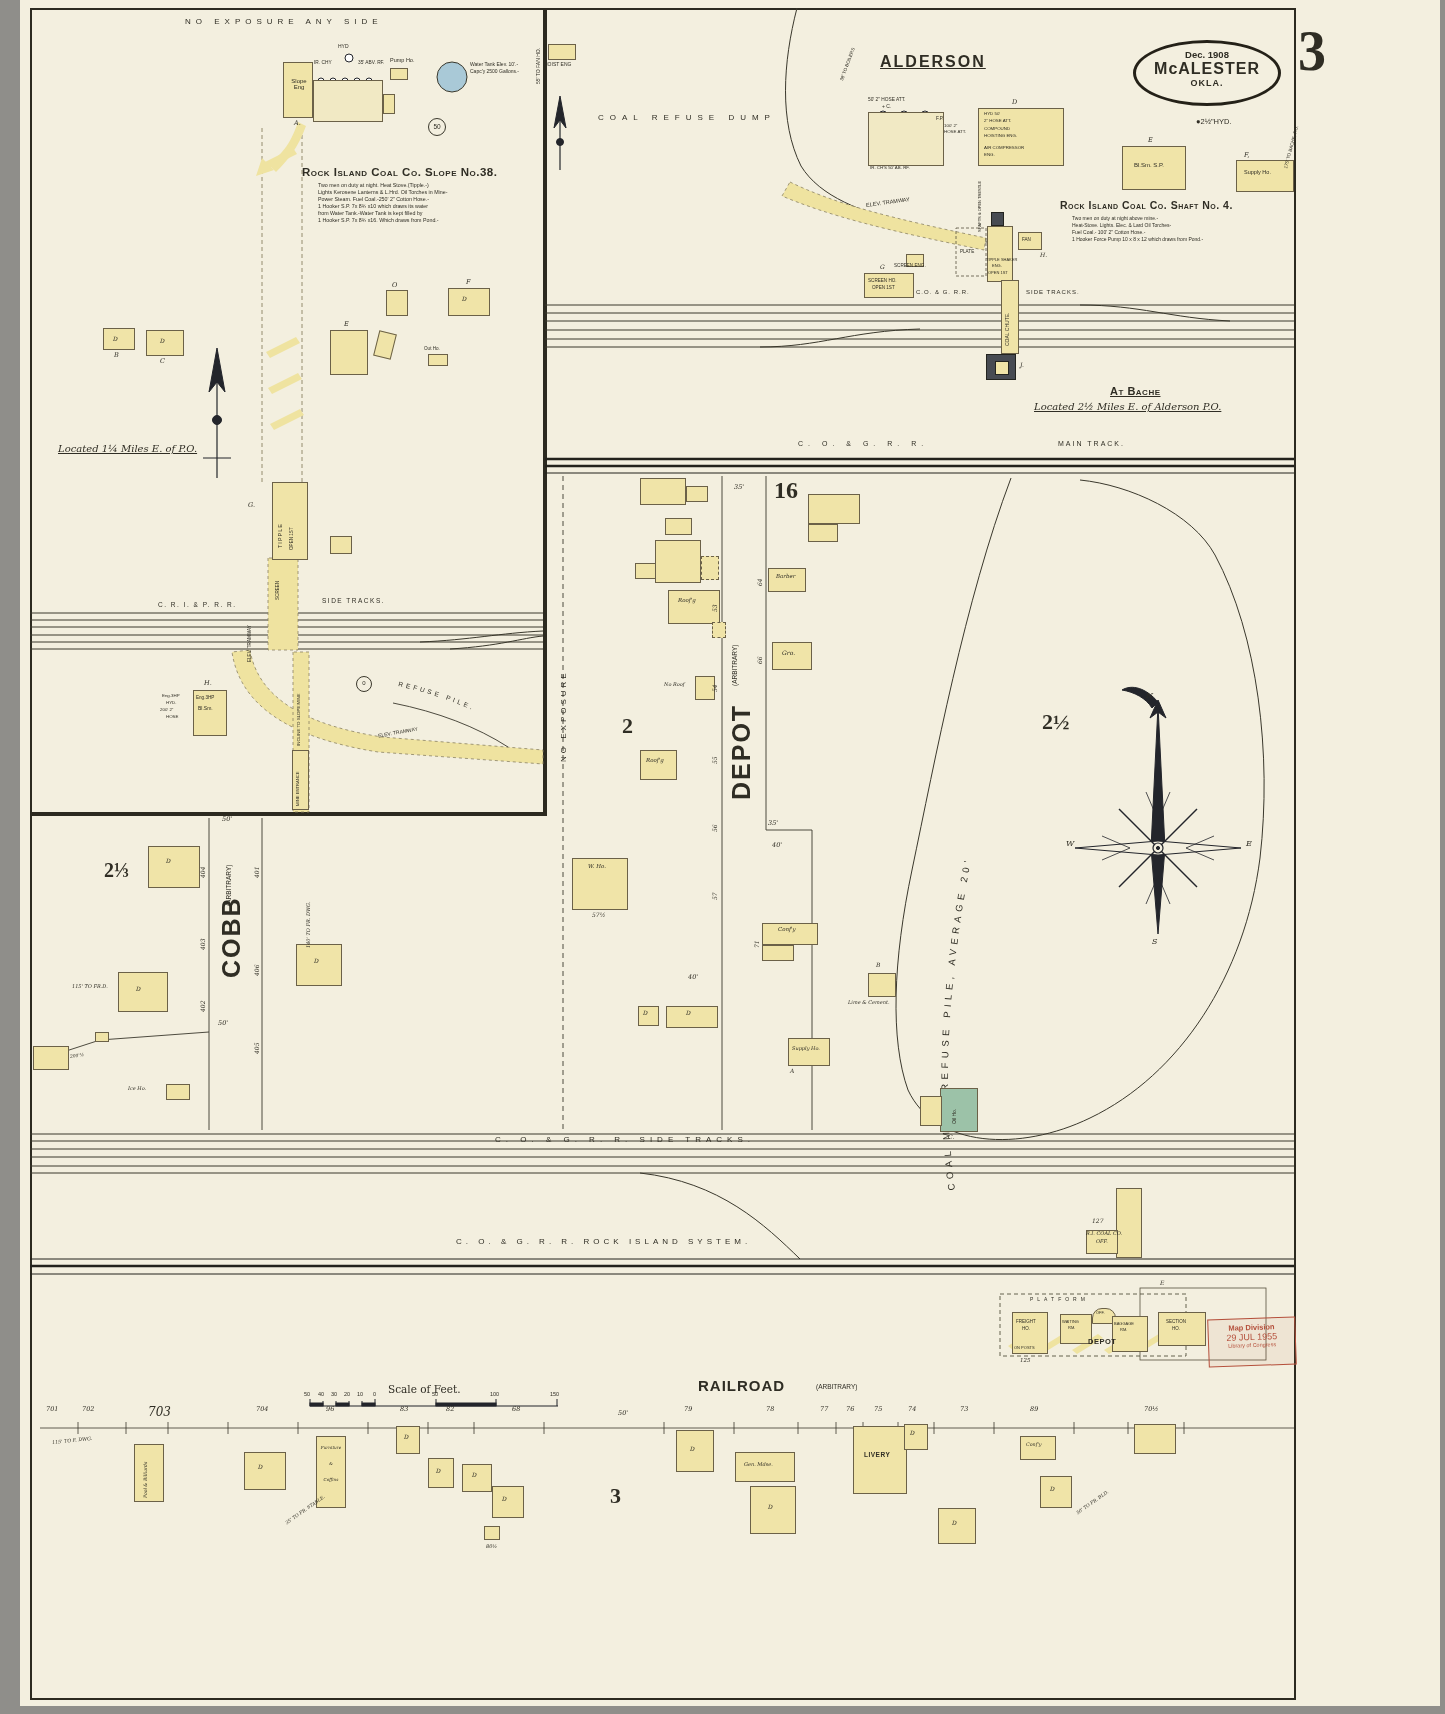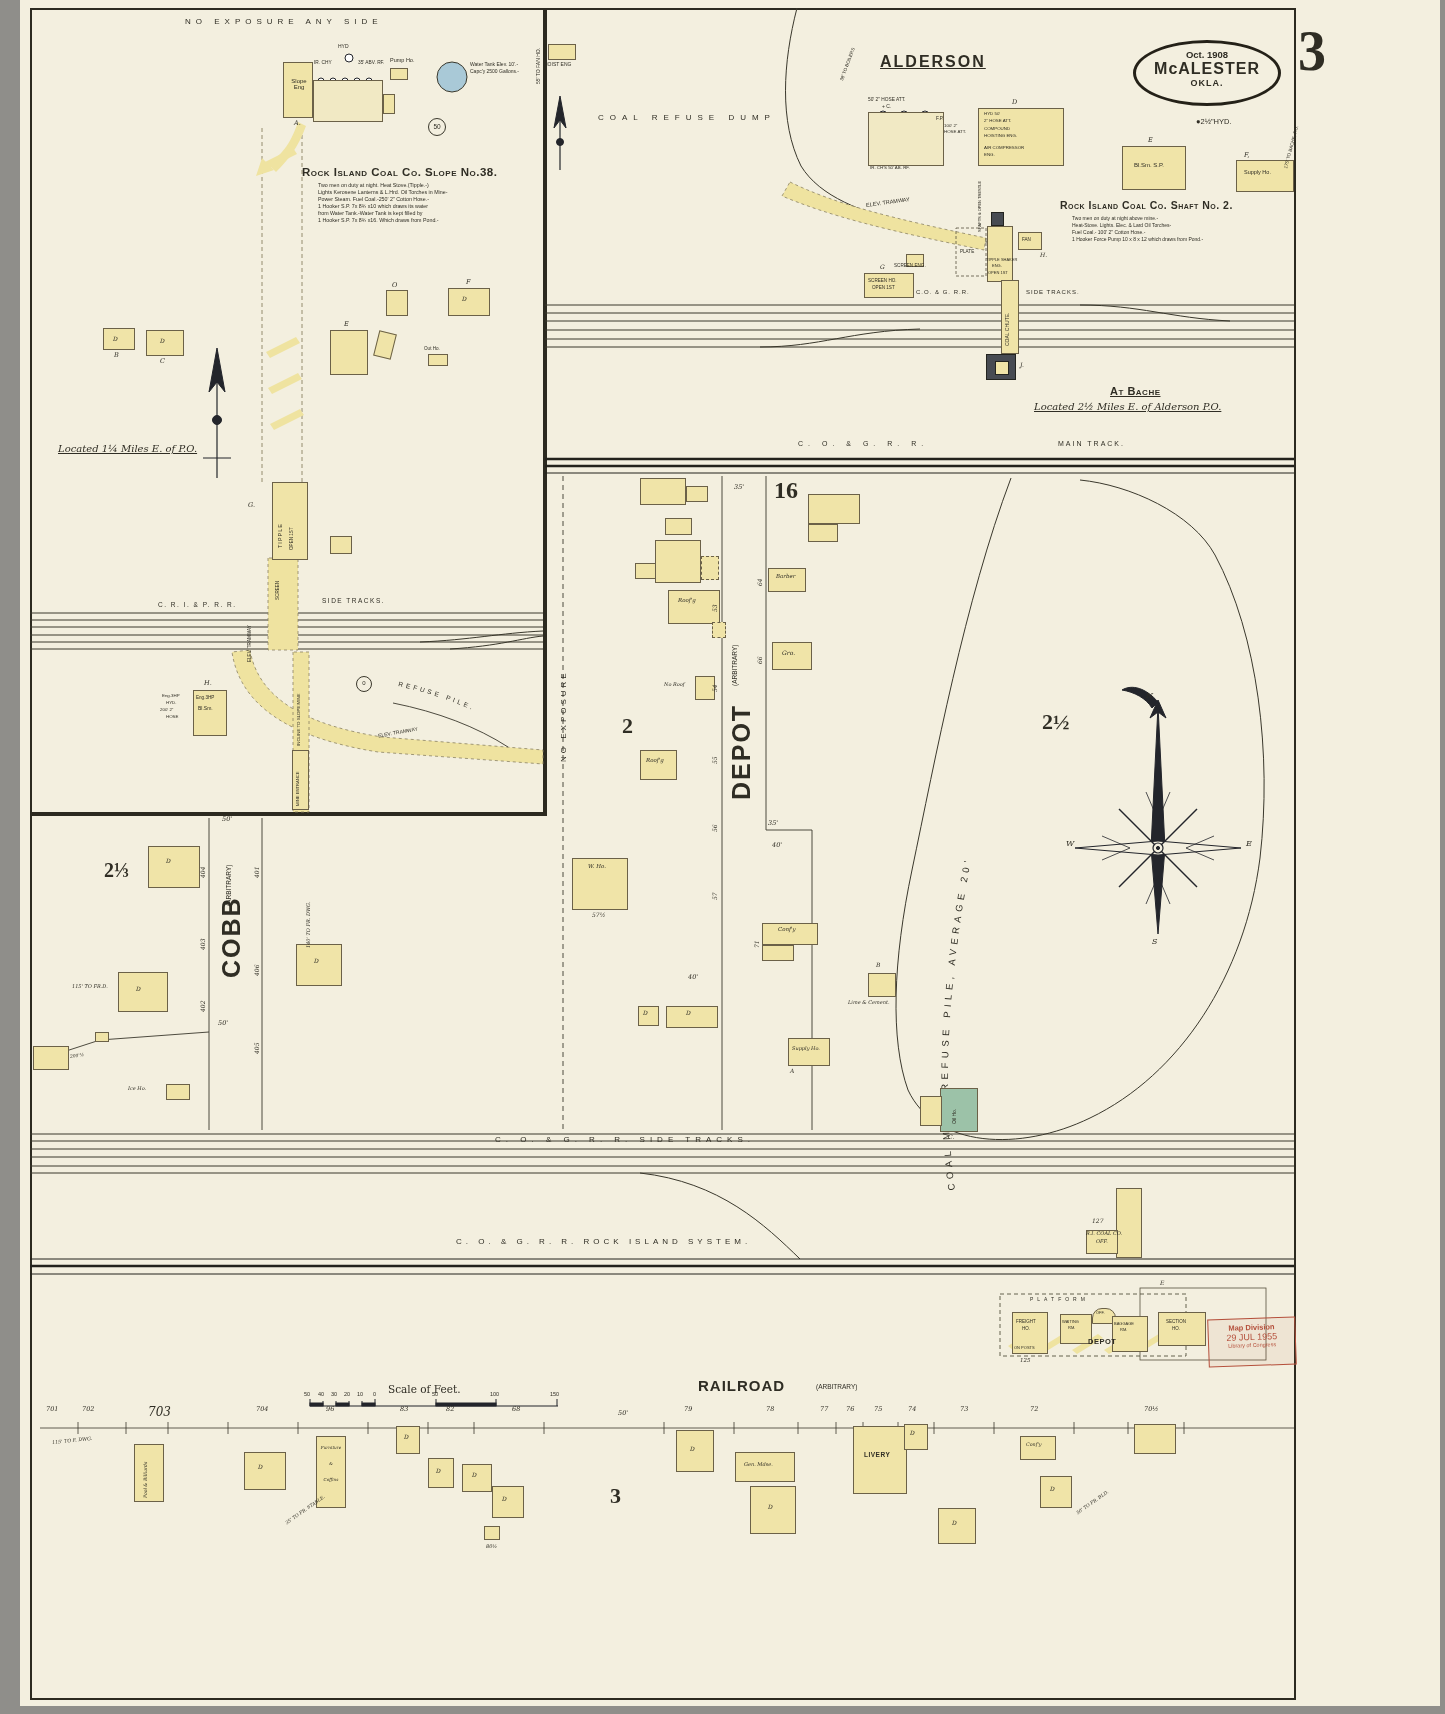--- a/index.html
+++ b/index.html
@@ -416,21 +416,21 @@
   <div class="t" style="left:984px;top:127px;font-size:4.4px">COMPOUND</div>
   <div class="t" style="left:984px;top:134px;font-size:4.4px">HOISTING ENG.</div>
   <div class="t" style="left:984px;top:146px;font-size:4.4px">AIR COMPRESSOR</div>
   <div class="t" style="left:984px;top:153px;font-size:4.4px">ENG.</div>
   <div class="t it" style="left:1148px;top:137px;font-size:6.5px">E</div>
   <div class="t" style="left:1134px;top:162px;font-size:6px">Bl.Sm. S.P.</div>
   <div class="t it" style="left:1244px;top:152px;font-size:6.5px">F,</div>
   <div class="t" style="left:1244px;top:170px;font-size:5.5px">Supply Ho.</div>
   <div class="t" style="left:1284px;top:168px;font-size:4.6px;transform:rotate(-75deg);transform-origin:0 0">175' TO BACHE, P.O.</div>
   <div class="t" style="left:1196px;top:118px;font-size:7.5px">●2½"HYD.</div>
-  <div class="t sc" style="left:1060px;top:200px;font-size:10.5px">Rock Island Coal Co. Shaft No. 2.</div>
+  <div class="t sc" style="left:1060px;top:200px;font-size:10.5px">Rock Island Coal Co. Shaft No. 4.</div>
   <div class="t" style="left:1072px;top:216px;font-size:5px">Two men on duty at night above mine.-</div>
   <div class="t" style="left:1072px;top:223px;font-size:5px">Heat-Stove. Lights. Elec. &amp; Lard Oil Torches-</div>
   <div class="t" style="left:1072px;top:230px;font-size:5px">Fuel Coal.- 100' 2" Cotton Hose.-</div>
   <div class="t" style="left:1072px;top:237px;font-size:5px">1 Hooker Force Pump 10 x 8 x 12 which draws from Pond.-</div>
   <div class="t" style="left:866px;top:200px;font-size:5.5px;transform:rotate(-8deg)">ELEV. TRAMWAY</div>
   <div class="t v" style="left:978px;top:232px;font-size:4px">SHAFTS &amp; OPEN TRESTLE</div>
   <div class="t" style="left:1022px;top:238px;font-size:4.6px">FAN</div>
   <div class="t" style="left:960px;top:250px;font-size:4.6px">PLATE</div>
   <div class="t" style="left:986px;top:258px;font-size:4px">TIPPLE SHAKER</div>
   <div class="t" style="left:992px;top:264px;font-size:4px">ENG.</div>
@@ -443,21 +443,21 @@
   <div class="t" style="left:916px;top:289px;font-size:6px;letter-spacing:1px">C.O. &amp; G. R.R.</div>
   <div class="t" style="left:1026px;top:289px;font-size:6px;letter-spacing:1px">SIDE TRACKS.</div>
   <div class="t v" style="left:1005px;top:346px;font-size:5px">COAL CHUTE.</div>
   <div class="t it" style="left:1020px;top:362px;font-size:6px">J.</div>
   <div class="t sc u" style="left:1110px;top:386px;font-size:11px">At Bache</div>
   <div class="t it u" style="left:1034px;top:402px;font-size:10px">Located 2½ Miles E. of Alderson P.O.</div>
   <div class="t" style="left:798px;top:440px;font-size:7px;letter-spacing:5px">C. O. &amp; G. R. R.</div>
   <div class="t" style="left:1058px;top:440px;font-size:7px;letter-spacing:2px">MAIN TRACK.</div>
 
   <div class="oval">
-    <div style="font-size:9.5px;font-weight:bold">Oct. 1908</div>
+    <div style="font-size:9.5px;font-weight:bold">Dec. 1908</div>
     <div style="font-size:16px;font-weight:bold;letter-spacing:1px">McALESTER</div>
     <div style="font-size:9px;font-weight:bold;letter-spacing:1px">OKLA.</div>
   </div>
   <div class="t big" style="left:1298px;top:22px;font-size:56px">3</div>
 
   <div class="t v" style="left:560px;top:762px;font-size:8px;letter-spacing:3px">NO EXPOSURE</div>
   <div class="t big" style="left:774px;top:478px;font-size:24px">16</div>
   <div class="t big" style="left:622px;top:714px;font-size:22px">2</div>
   <div class="t big" style="left:1042px;top:710px;font-size:22px">2½</div>
   <div class="t big" style="left:104px;top:860px;font-size:20px">2⅓</div>
@@ -562,21 +562,21 @@
   <div class="t it" style="left:446px;top:1406px;font-size:6.5px">82</div>
   <div class="t it" style="left:512px;top:1406px;font-size:6.5px">68</div>
   <div class="t it" style="left:618px;top:1410px;font-size:6.5px">50'</div>
   <div class="t it" style="left:684px;top:1406px;font-size:6.5px">79</div>
   <div class="t it" style="left:766px;top:1406px;font-size:6.5px">78</div>
   <div class="t it" style="left:820px;top:1406px;font-size:6.5px">77</div>
   <div class="t it" style="left:846px;top:1406px;font-size:6.5px">76</div>
   <div class="t it" style="left:874px;top:1406px;font-size:6.5px">75</div>
   <div class="t it" style="left:908px;top:1406px;font-size:6.5px">74</div>
   <div class="t it" style="left:960px;top:1406px;font-size:6.5px">73</div>
-  <div class="t it" style="left:1030px;top:1406px;font-size:6.5px">72</div>
+  <div class="t it" style="left:1030px;top:1406px;font-size:6.5px">89</div>
   <div class="t it" style="left:1144px;top:1406px;font-size:6.5px">70½</div>
 
   <div class="t it" style="left:52px;top:1438px;font-size:4.8px;transform:rotate(-6deg)">115' TO F. DWG.</div>
   <div class="t v it" style="left:144px;top:1498px;font-size:4.6px">Pool &amp; Billiards</div>
   <div class="t it" style="left:258px;top:1464px;font-size:6px">D</div>
   <div class="t it" style="left:285px;top:1522px;font-size:4.6px;transform:rotate(-35deg);transform-origin:0 0">35' TO FR. STABLE.</div>
   <div class="t it" style="left:318px;top:1446px;font-size:4.2px;width:26px;text-align:center">Furniture</div>
   <div class="t it" style="left:318px;top:1462px;font-size:4.2px;width:26px;text-align:center">&amp;</div>
   <div class="t it" style="left:318px;top:1478px;font-size:4.2px;width:26px;text-align:center">Coffins</div>
   <div class="t it" style="left:404px;top:1434px;font-size:6px">D</div>

